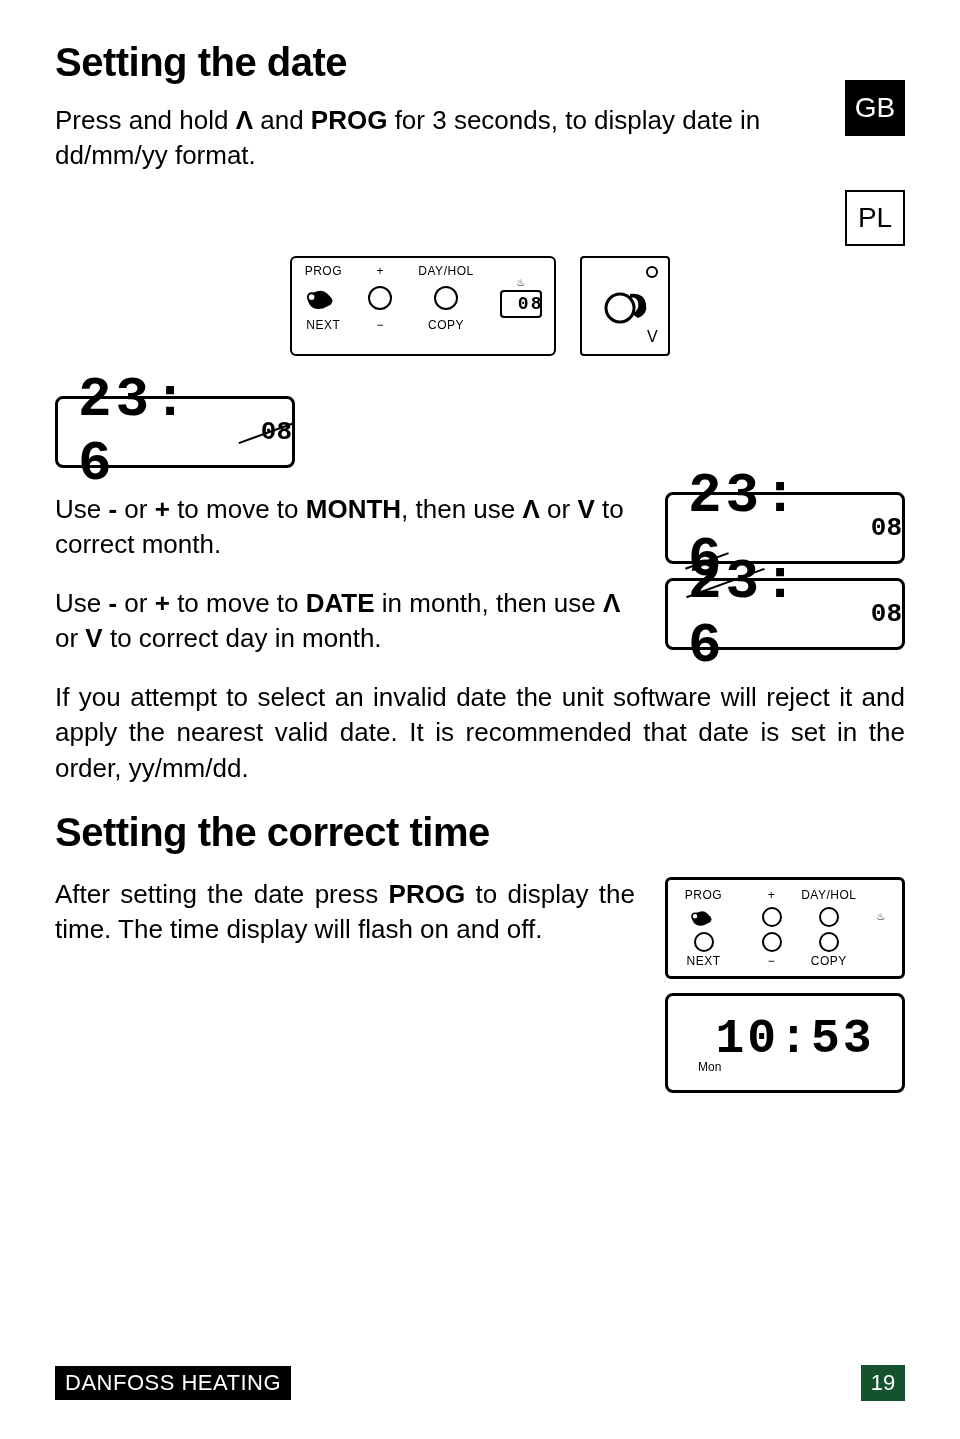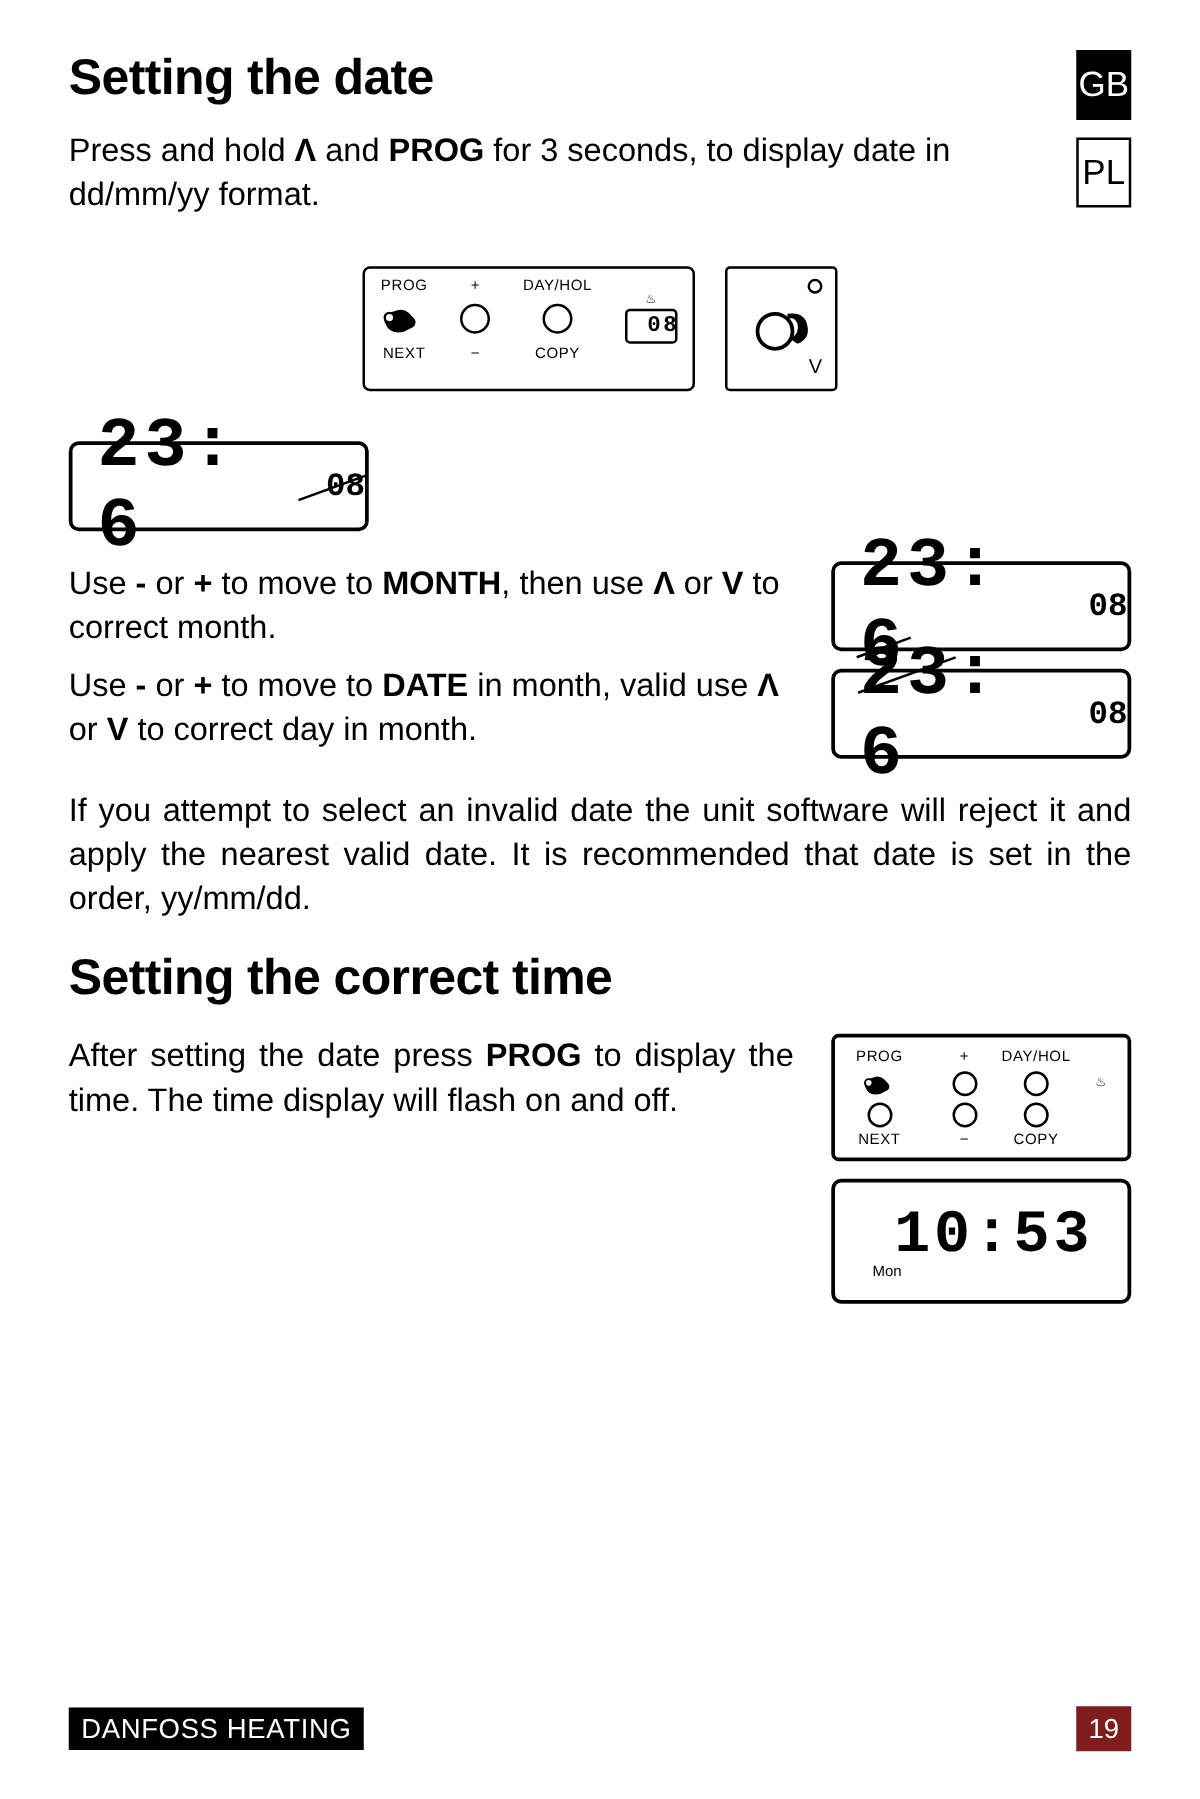--- a/index.html
+++ b/index.html
@@ -36,27 +36,28 @@
     line-height: 1.35;
     margin-bottom: 30px;
   }
   .lang-box-stack {
     display: flex;
     flex-direction: column;
     gap: 14px;
     margin-left: 20px;
   }
   .lang-box {
-    width: 44px;
+    width: 60px;
     height: 56px;
     display: flex;
     align-items: center;
     justify-content: center;
     font-size: 28px;
     font-weight: 400;
+    margin-top: 40px;
   }
   .lang-gb { background: #000; color: #fff; }
   .lang-pl { border: 2px solid #000; color: #000; }
 
   .controls-figure {
     display: flex;
     justify-content: center;
     gap: 24px;
     margin: 10px 0 40px 0;
   }
@@ -210,21 +211,21 @@
     align-items: center;
   }
   .footer-brand {
     background: #000;
     color: #fff;
     padding: 4px 10px;
     font-size: 22px;
     letter-spacing: 0.5px;
   }
   .footer-page {
-    background: #7f1d1d;
+    background: #14532d;
     color: #fff;
     width: 44px;
     height: 36px;
     display: flex; align-items: center; justify-content: center;
     font-size: 22px;
   }
 
   b { font-weight: 700; }
 
   
@@ -287,25 +288,25 @@
 
 <div class="step-row">
   <div class="lcd-box">
     <span class="lcd-main seg">23: 6</span>
     <span class="lcd-sub seg lcd-strike">08</span>
   </div>
 </div>
 
 <div class="step-row">
   <div class="step-text">
-    <p style="margin-bottom:12px">
+    <p style="margin-bottom:24px">
       <span>Use </span><b>-</b><span> or </span><b>+</b><span> to move to </span><b>MONTH</b><span>, then use </span><b>Λ</b><span> or </span><b>V</b><span> to correct month.</span>
     </p>
     <p>
-      <span>Use </span><b>-</b><span> or </span><b>+</b><span> to move to </span><b>DATE</b><span> in month, valid use </span><b>Λ</b><span> or </span><b>V</b><span> to correct day in month.</span>
+      <span>Use </span><b>-</b><span> or </span><b>+</b><span> to move to </span><b>DATE</b><span> in month, then use </span><b>Λ</b><span> or </span><b>V</b><span> to correct day in month.</span>
     </p>
   </div>
   <div class="stacked-lcds">
     <div class="lcd-box">
       <span class="lcd-main seg"><span>23:</span> <span class="lcd-strike">6</span></span>
       <span class="lcd-sub seg">08</span>
     </div>
     <div class="lcd-box">
       <span class="lcd-main seg"><span class="lcd-strike">23</span><span>: 6</span></span>
       <span class="lcd-sub seg">08</span>

